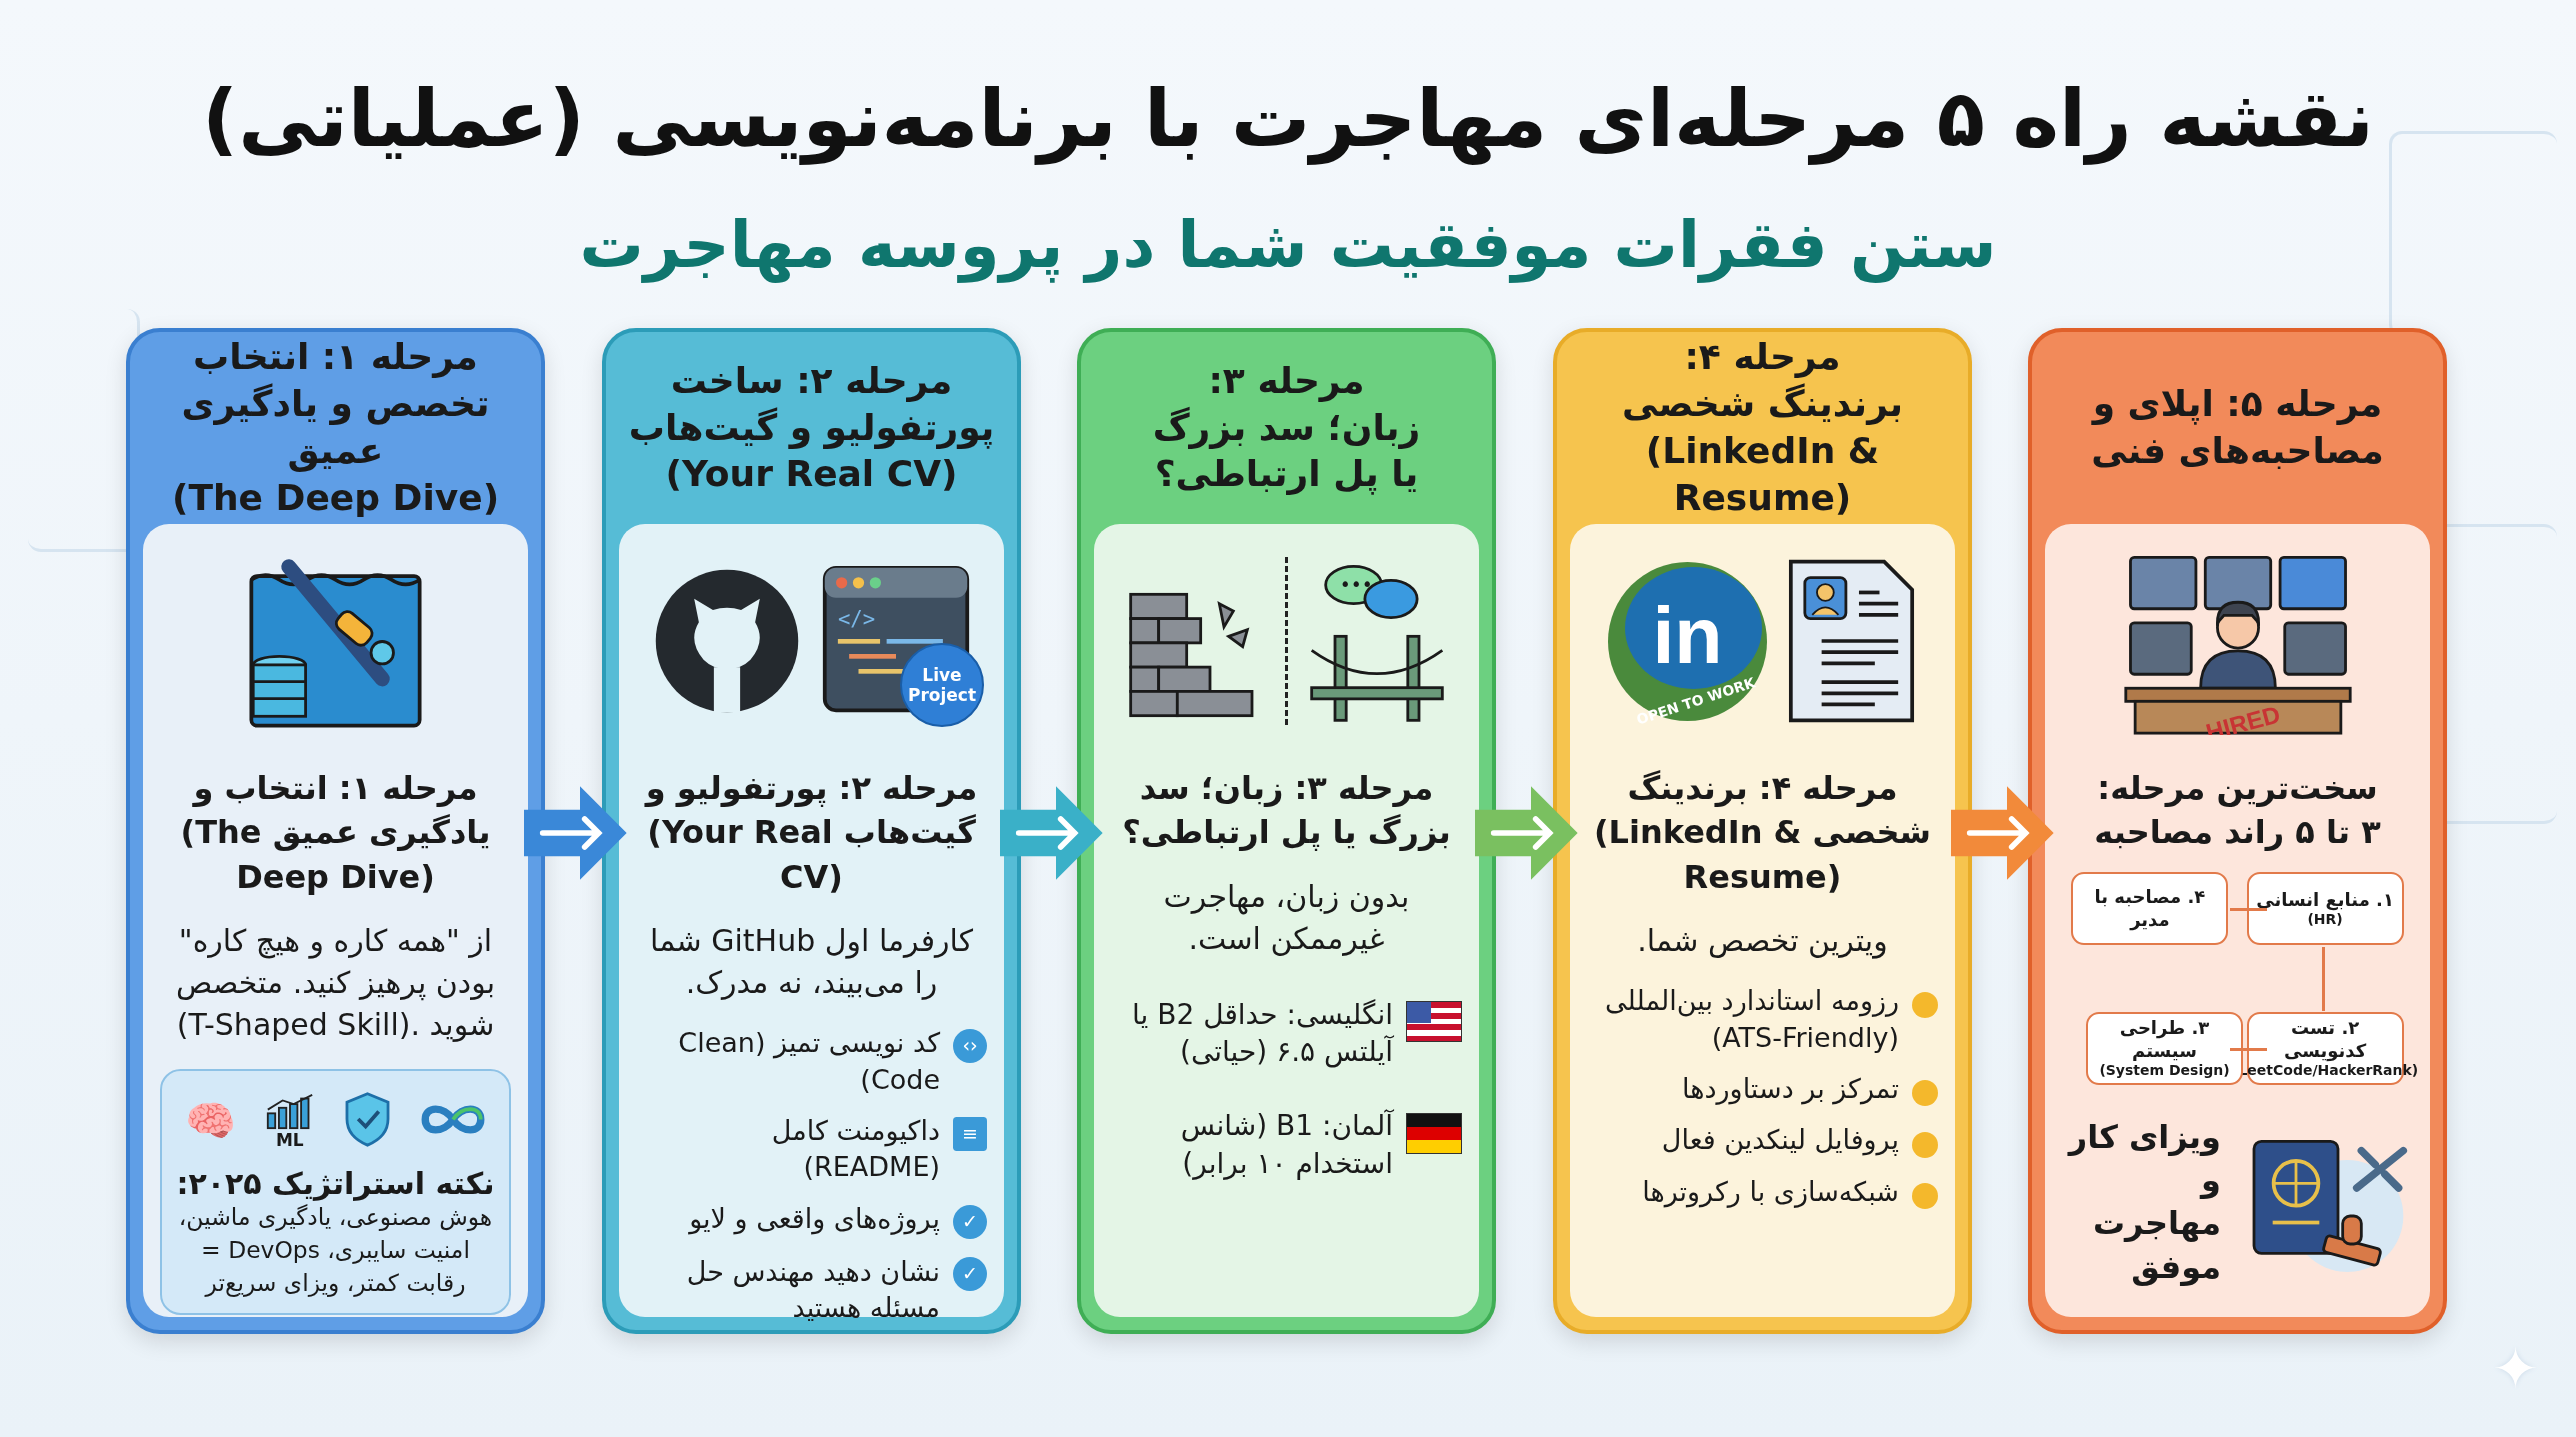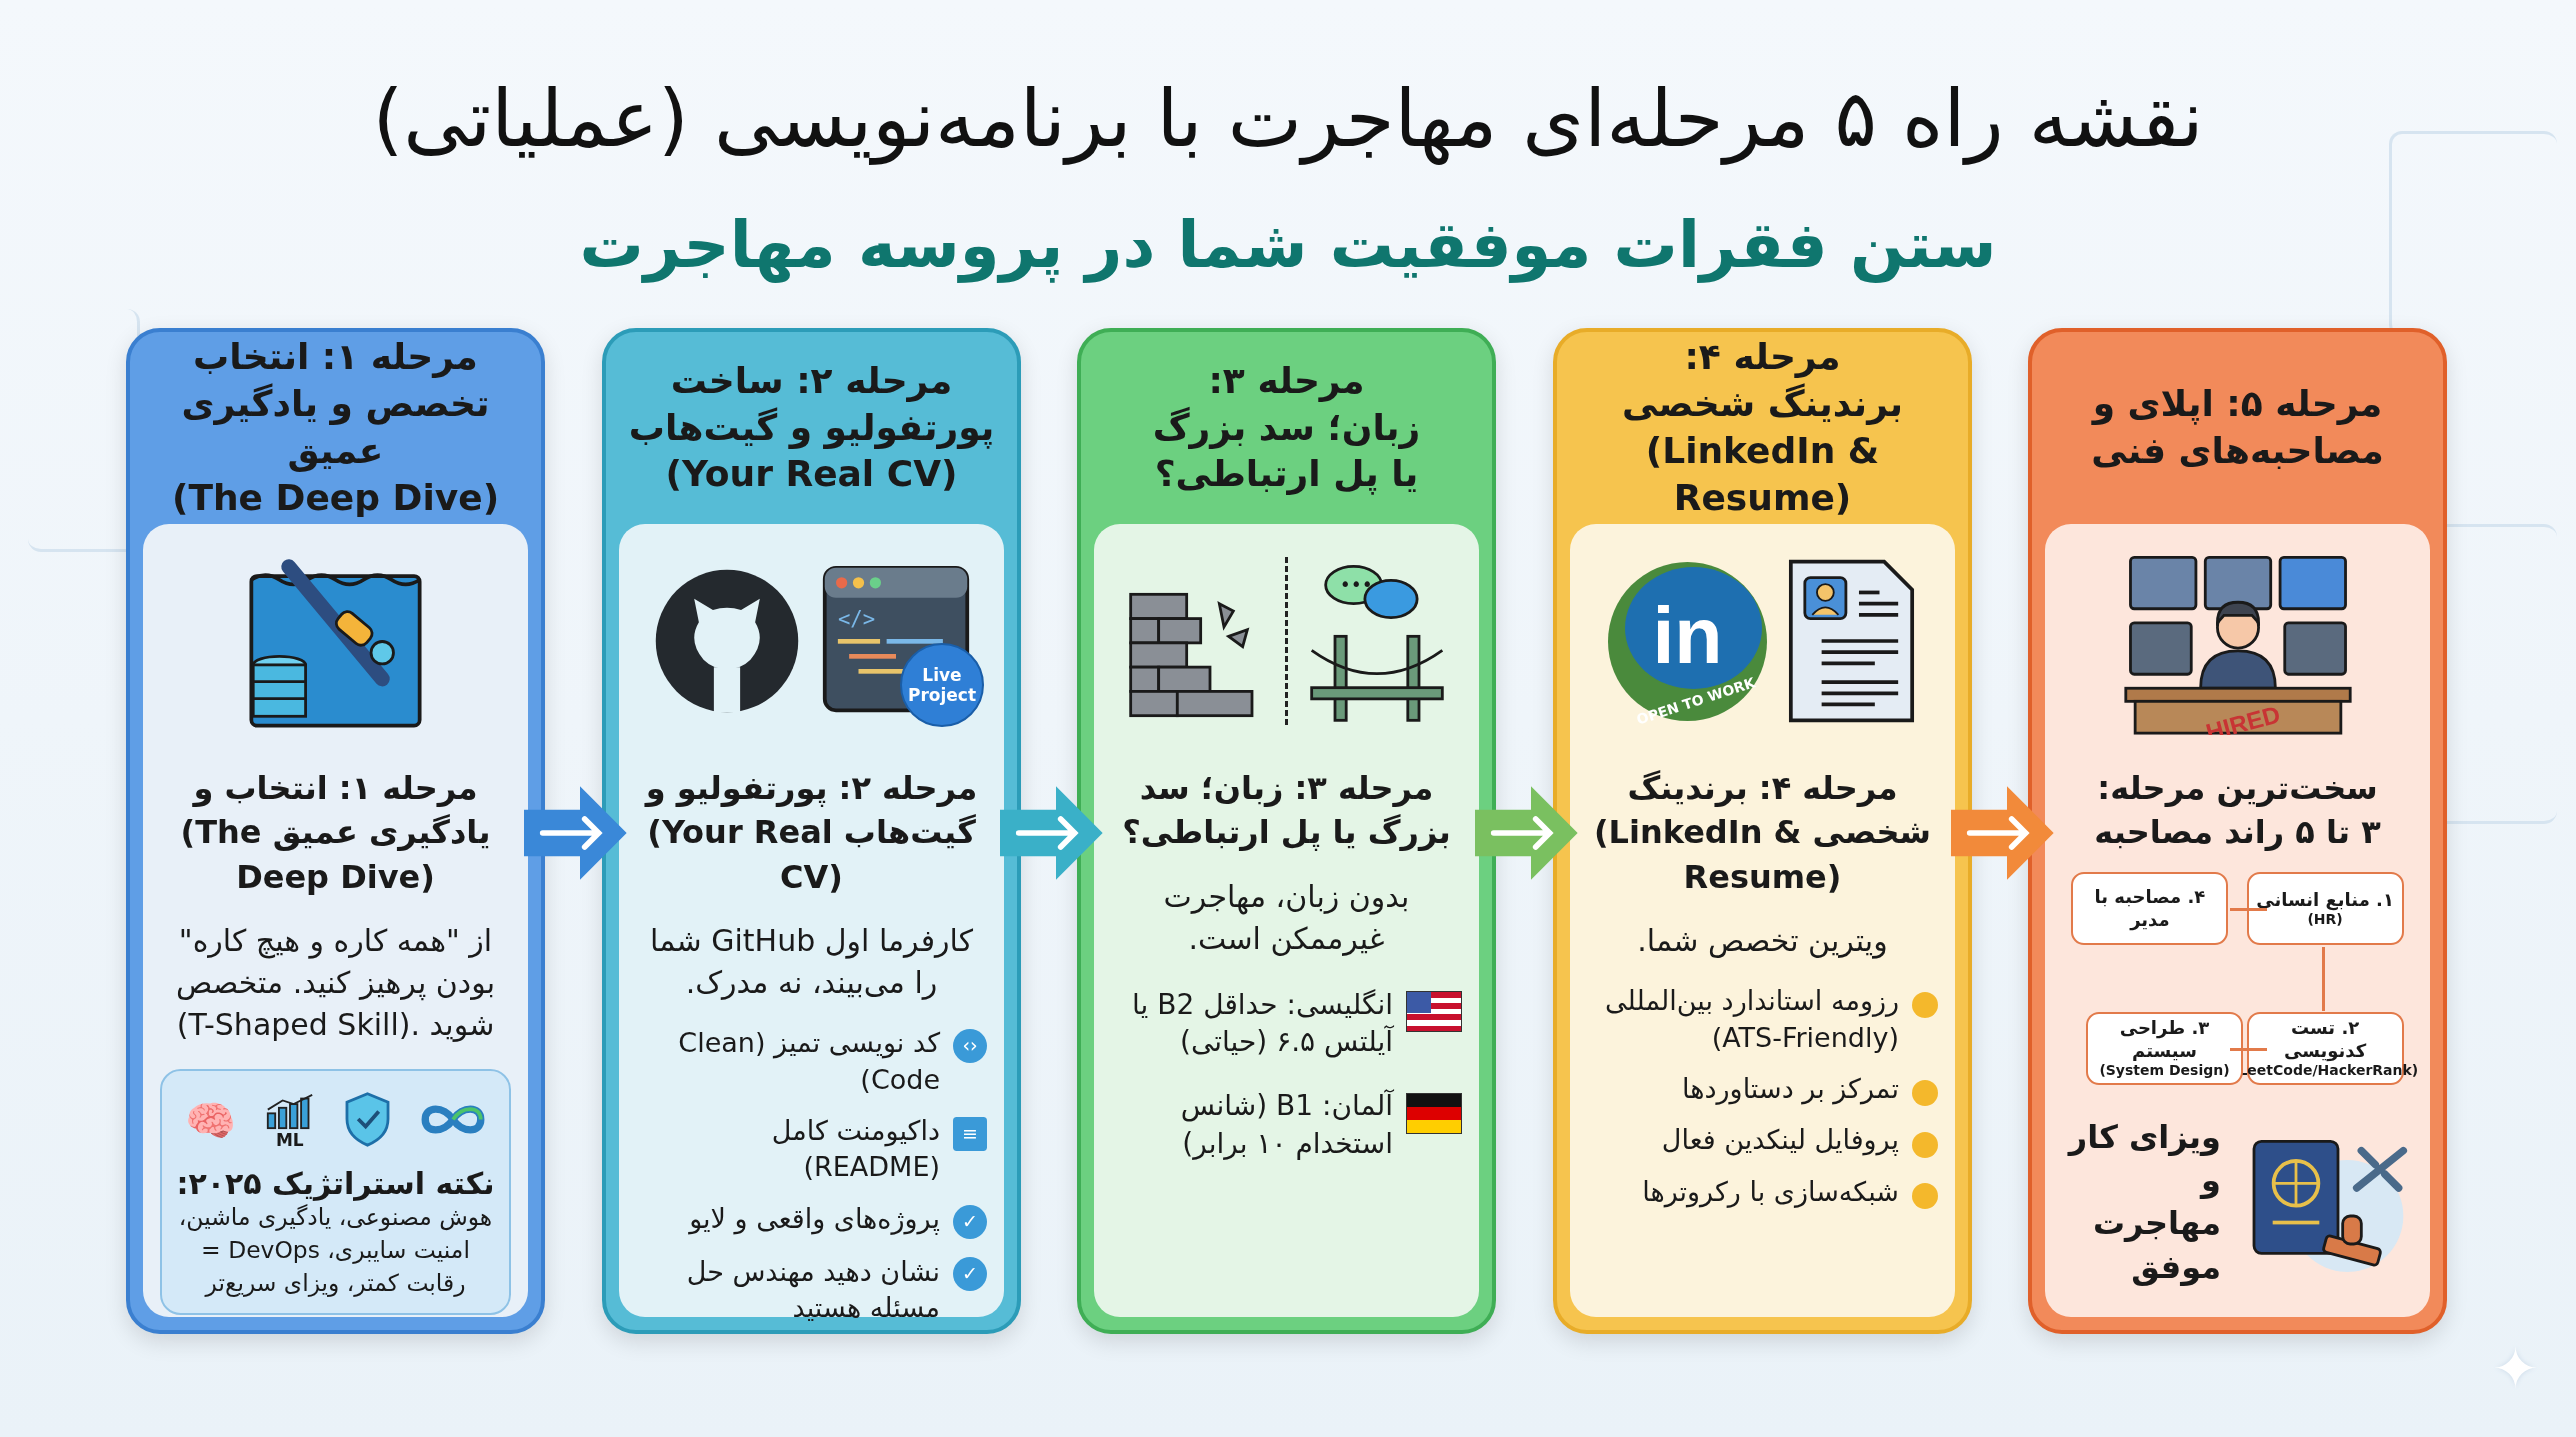--- a/index.html
+++ b/index.html
@@ -1,37 +1,37 @@
 <!DOCTYPE html>
 <html style="font-size:15px"><head>
 <meta charset="utf-8">
 <style>
 *{box-sizing:border-box;margin:0;padding:0}
 html,body{width:2576px;height:1438px;overflow:hidden}
 body{background:linear-gradient(180deg,#f4f8fc 0%,#eaf2f8 100%);font-family:"DejaVu Sans",sans-serif;color:#1a1a1a;position:relative}
 .circuit{position:absolute;border:3.7px solid #d6e4f0;border-radius:13px}
-.title{position:absolute;top:73px;left:0;width:100%;text-align:center;font-size:79px;font-weight:normal;color:#111;direction:rtl}
+.title{position:absolute;top:73px;left:0;width:100%;text-align:center;font-size:79px;font-weight:bold;color:#111;direction:rtl}
 .subtitle{position:absolute;top:208px;left:0;width:100%;text-align:center;font-size:64px;font-weight:bold;color:#0f766e;direction:rtl}
 .card{position:absolute;top:328px;width:419px;height:1006px;border-radius:34px;border:4.7px solid;box-shadow:0 7.5px 22.5px rgba(0,0,0,.12);overflow:hidden;direction:rtl}
 .card-head{height:192px;display:flex;flex-direction:column;justify-content:center;align-items:center;text-align:center;font-weight:bold;font-size:36px;line-height:1.3;padding:0 19px}
 .card-head .en{direction:ltr}
 .card-body{position:absolute;top:192px;left:13px;right:13px;bottom:13px;border-radius:26px;padding:0 17px;text-align:center}
 .illus{height:234px;display:flex;align-items:center;justify-content:center}
 .stage-title{font-size:32px;font-weight:bold;line-height:1.4;margin-top:7.5px}
 .stage-desc{font-size:30px;line-height:1.4;margin-top:20.6px}
 .ltr{direction:ltr;unicode-bidi:embed}
 .bullets{list-style:none;margin-top:20.6px;text-align:right}
 .bullets li{display:flex;align-items:flex-start;gap:13px;font-size:27px;line-height:1.35;margin-bottom:15px}
 .bullets li .ic{flex:0 0 34px;height:34px;border-radius:50%;display:flex;align-items:center;justify-content:center;color:#fff;font-size:19px;margin-top:3.7px}
 .tip{margin-top:22.5px;background:#d4e9f8;border:2.8px solid #8ec2e6;border-radius:20.6px;padding:13px 9.4px}
 .tip-icons{display:flex;justify-content:space-around;align-items:center;height:75px;direction:ltr}
 .tip-title{font-size:30px;font-weight:bold;margin-top:7.5px}
 .tip-text{font-size:23.4px;line-height:1.4;margin-top:0}
 .arrow{position:absolute;top:786px;width:112px;height:94px;z-index:5}
-.lang{display:flex;align-items:flex-start;gap:13px;text-align:right;margin-top:26px;font-size:28px;line-height:1.35}
+.lang{display:flex;align-items:flex-start;gap:13px;text-align:right;margin-top:36px;font-size:28px;line-height:1.35}
 .flag{flex:0 0 56px;height:41px;border:1.9px solid #333;margin-top:5.6px}
 .flow{position:relative;height:225px;margin-top:17px}
 .fbox{position:absolute;width:157px;height:73px;background:#fff;border:2.8px solid #e27a4a;border-radius:13px;display:flex;flex-direction:column;align-items:center;justify-content:center;font-size:18px;font-weight:bold;line-height:1.25}
 .fbox .en{font-size:14px;direction:ltr}
 .farrow{position:absolute;background:#e27a4a}
 .final{display:flex;align-items:center;justify-content:space-between;margin-top:19px;direction:ltr}
 .final-text{font-size:32px;font-weight:bold;line-height:1.35;direction:rtl;text-align:right}
 </style>
 </head>
 <body>

